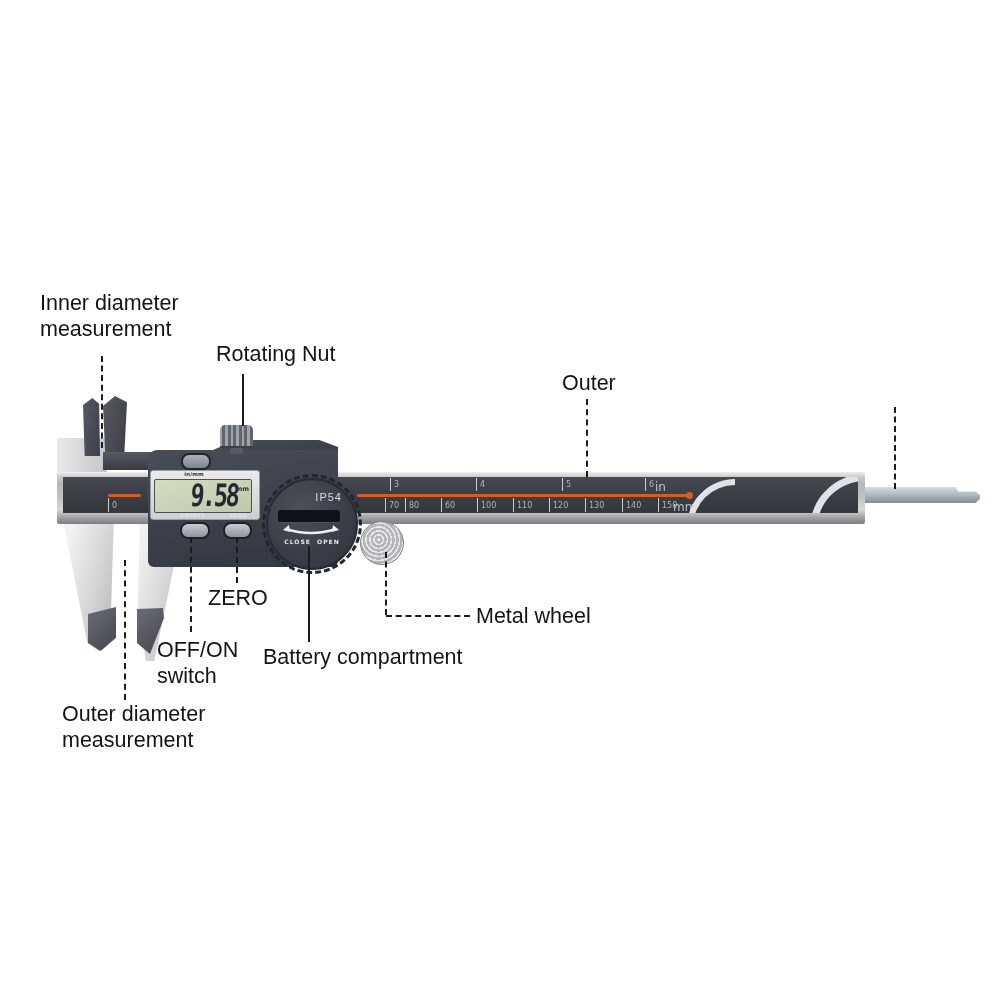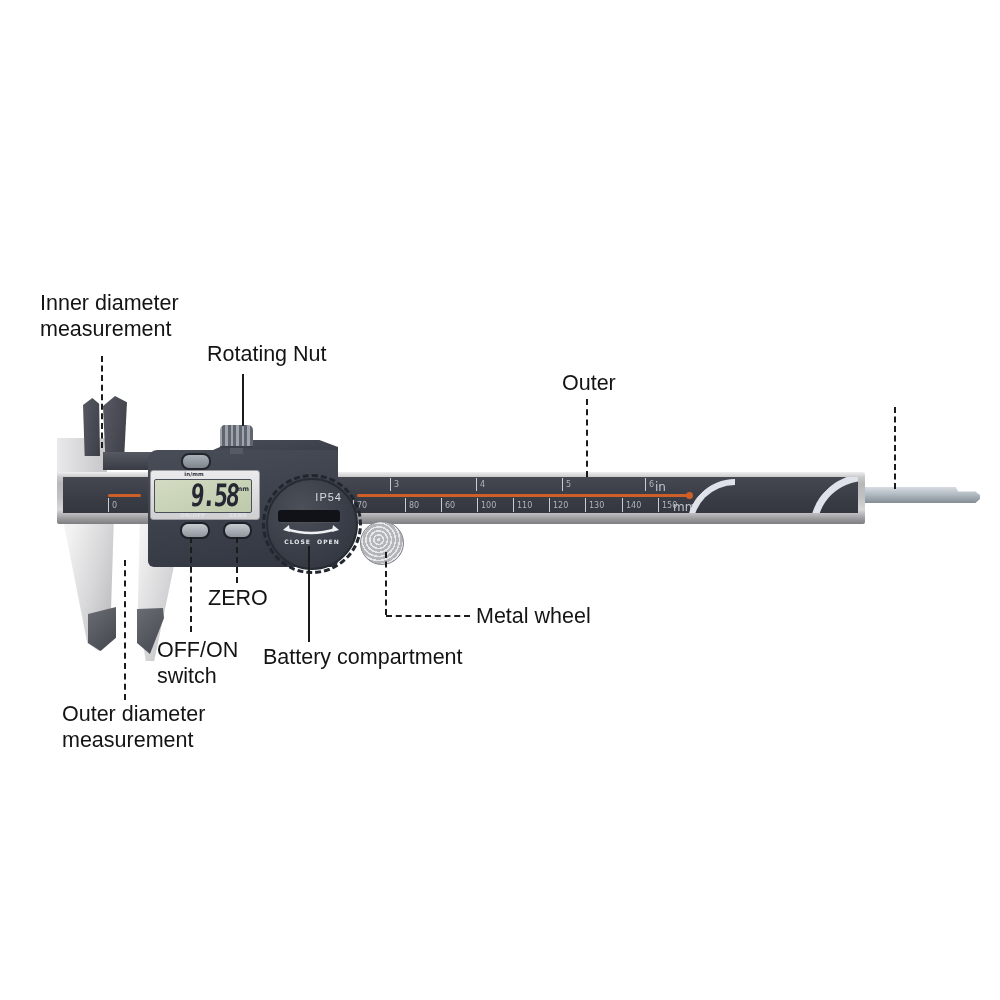--- a/index.html
+++ b/index.html
@@ -62,21 +62,21 @@
   <div class="beam">
     <div class="band">
 
       <span class="tick inch" style="left:327px">3</span>
       <span class="tick inch" style="left:413px">4</span>
       <span class="tick inch" style="left:499px">5</span>
       <span class="tick inch" style="left:582px">6</span>
       <span class="unit" style="left:592px;top:3px">in</span>
 
       <span class="tick mm" style="left:45px">0</span>
-      <span class="tick mm" style="left:290px">70</span>
+      <span class="tick mm" style="left:322px">70</span>
       <span class="tick mm" style="left:342px">80</span>
       <span class="tick mm" style="left:378px">60</span>
       <span class="tick mm" style="left:414px">100</span>
       <span class="tick mm" style="left:450px">110</span>
       <span class="tick mm" style="left:486px">120</span>
       <span class="tick mm" style="left:522px">130</span>
       <span class="tick mm" style="left:559px">140</span>
       <span class="tick mm" style="left:595px">150</span>
       <span class="unit" style="left:610px;top:23px">mm</span>
 
@@ -149,21 +149,21 @@
   <div class="dashv" style="left:190px;top:537px;height:95px;z-index:8;"></div>
   <div class="solidv" style="left:308px;top:546px;height:96px;z-index:8;"></div>
   <div class="dashv" style="left:385px;top:552px;height:63px;z-index:8;"></div>
   <div class="dashh" style="left:386px;top:615px;width:84px;z-index:8;"></div>
   <div class="dashv" style="left:124px;top:560px;height:140px;z-index:8;"></div>
 
   <div class="lbl" style="left:40px;top:290px;z-index:9;">
     <div>Inner diameter</div>
     <div>measurement</div>
   </div>
-  <div class="lbl" style="left:207px;top:341px;z-index:9;">Rotating Nut</div>
+  <div class="lbl" style="left:216px;top:341px;z-index:9;">Rotating Nut</div>
   <div class="lbl" style="left:562px;top:370px;z-index:9;">Outer</div>
   <div class="lbl" style="left:208px;top:585px;z-index:9;">ZERO</div>
   <div class="lbl" style="left:263px;top:644px;z-index:9;">Battery compartment</div>
   <div class="lbl" style="left:157px;top:637px;z-index:9;">
     <div>OFF/ON</div>
     <div>switch</div>
   </div>
   <div class="lbl" style="left:476px;top:603px;z-index:9;">Metal wheel</div>
   <div class="lbl" style="left:62px;top:701px;z-index:9;">
     <div>Outer diameter</div>

